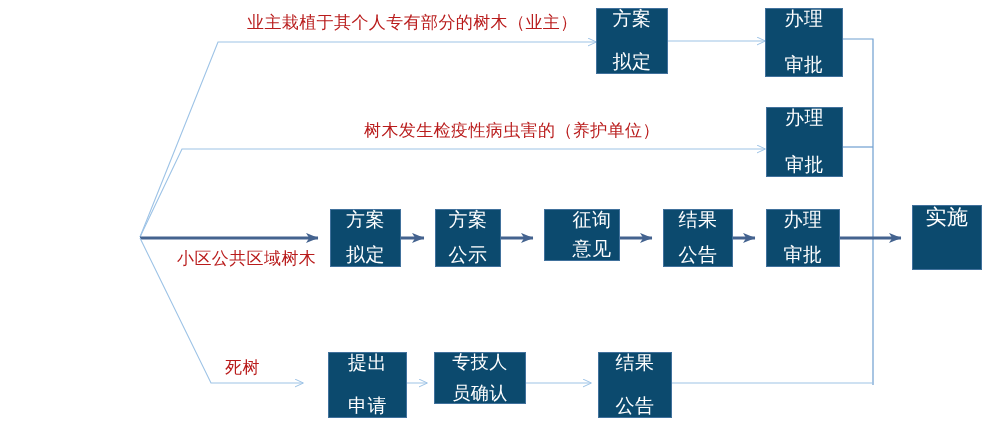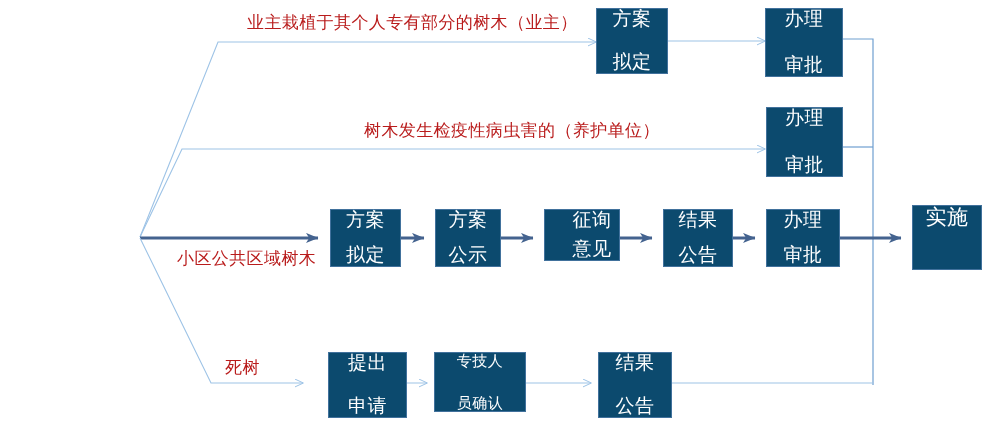--- a/index.html
+++ b/index.html
@@ -116,21 +116,21 @@
 
   <div class="node" style="left:912px;top:205px;width:70px;height:65px;font-size:21px;">
     <span>实施</span>
   </div>
 
   <div class="node" style="left:311px;top:352px;width:79px;height:66px;font-size:19px;margin-left:17px;">
     <span>提出</span>
     <span>申请</span>
   </div>
 
-  <div class="node" style="left:434px;top:352px;width:92px;height:60px;font-size:15px;">
+  <div class="node" style="left:434px;top:352px;width:92px;height:52px;font-size:18px;">
     <span>专技人</span>
     <span>员确认</span>
   </div>
 
   <div class="node" style="left:598px;top:352px;width:74px;height:66px;font-size:19px;">
     <span>结果</span>
     <span>公告</span>
   </div>
 
   <div class="edge-label" style="left:247px;top:11px;font-size:17px;">业主栽植于其个人专有部分的树木（业主）</div>

